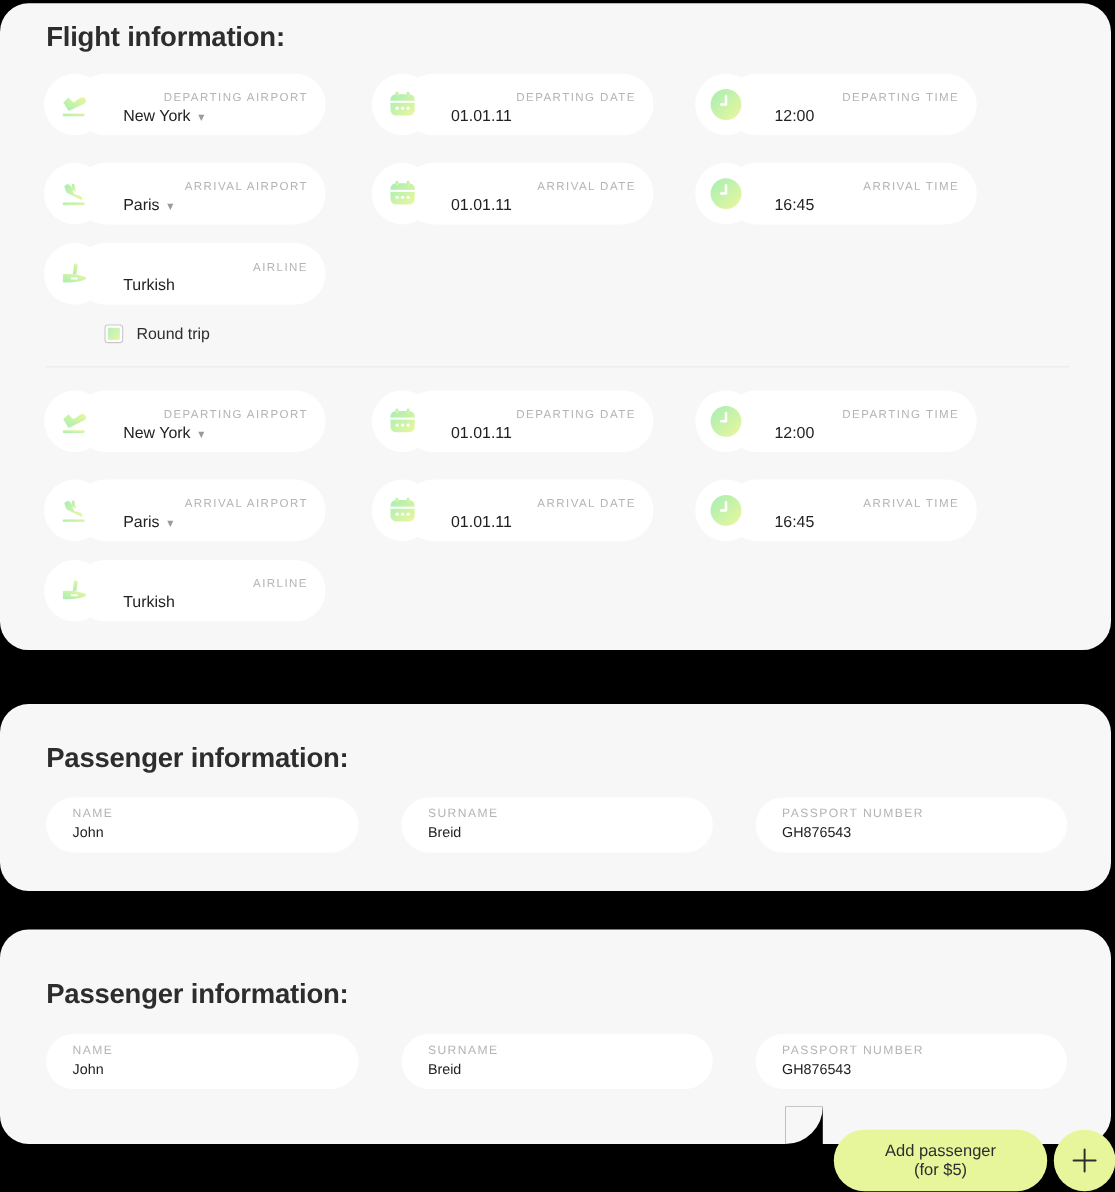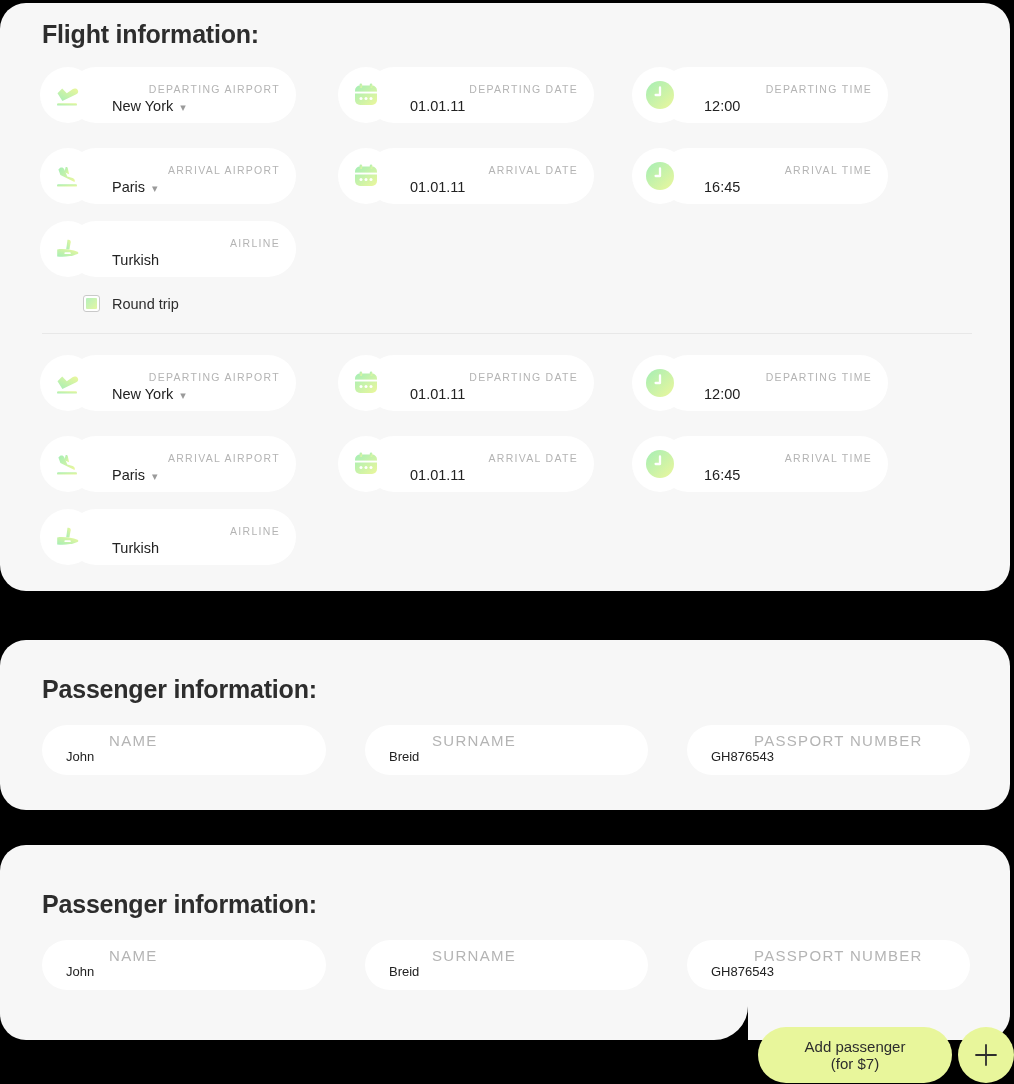--- a/index.html
+++ b/index.html
@@ -152,26 +152,25 @@
     height: 50px;
     background: #ffffff;
     border-radius: 25px;
     padding: 0 0 0 24px;
     display: flex;
     flex-direction: column;
     justify-content: center;
   }
 
   .ppill-label {
-    font-size: 15px;
+    font-size: 11px;
     letter-spacing: 1.3px;
     color: #b4b4b4;
     text-transform: uppercase;
     line-height: 13px;
-    margin-left: 43px;
   }
 
   .ppill-value {
     font-size: 13px;
     color: #222222;
     line-height: 20px;
   }
 
   
   .add-wrap {
@@ -373,21 +372,21 @@
             <rect x="11.4" y="18.3" width="6.4" height="1.8" rx="0.9" fill="#ffffff"></rect>
           </svg>
         </div>
         <div class="pill" style="width:228px;">
           <span class="pill-label">AIRLINE</span>
           <span class="pill-value">Turkish</span>
         </div>
       </div>
     </div>
 
-    <div class="checkrow" style="left:38px; top:292px;padding-left:45px;">
+    <div class="checkrow" style="left:50px; top:292px;padding-left:45px;">
       <span class="checkbox">
         <span class="inner"></span>
       </span>
       <span class="checkrow-label">Round trip</span>
     </div>
 
     <div class="divider" style="left:42px; top:330px; width:930px;"></div>
 
     <div class="field-row" style="left:40px; top:352px;">
 
@@ -544,21 +543,21 @@
 
     <div class="ppill" style="left:687px; top:95px; width:283px;">
       <span class="ppill-label">PASSPORT NUMBER</span>
       <span class="ppill-value">GH876543</span>
     </div>
 
     <div class="notch" style="left:714px; top:161px;"></div>
   </div>
 
   <div class="add-wrap" style="left:758px; top:1027px;">
-    <button class="add-btn">Add passenger (for $7)</button>
+    <button class="add-btn">Add passenger (for $5)</button>
     <button class="add-plus">
       <svg width="28" height="28" viewBox="0 0 28 28">
         <path d="M14 4 L14 24 M4 14 L24 14" stroke="#2d2d2d" stroke-width="1.8" stroke-linecap="round"></path>
       </svg>
     </button>
   </div>
 
 </div>
 
 </body></html>

